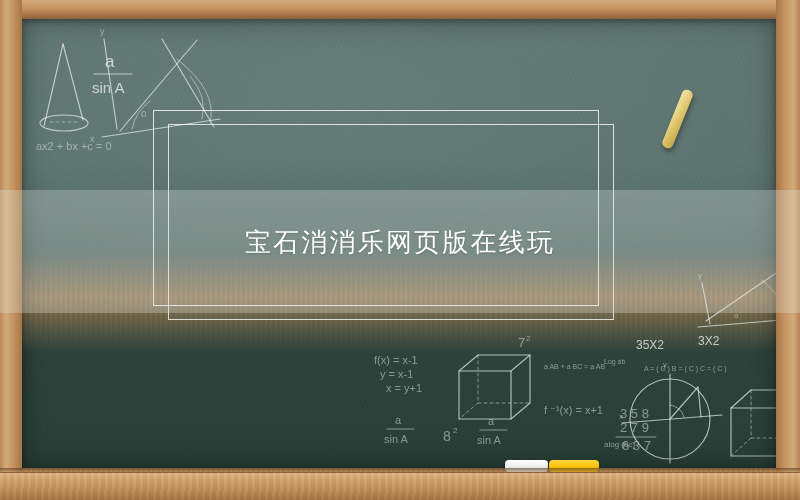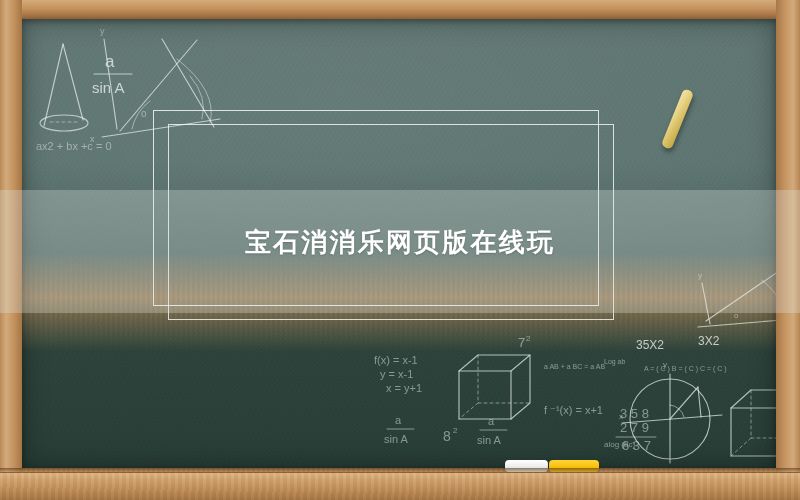--- a/index.html
+++ b/index.html
@@ -97,21 +97,21 @@
 
   
   .title{
     position:absolute;
     left:0;right:0;top:226px;
     text-align:center;
     color:#ffffff;
     font-size:26px;
     letter-spacing:2.2px;
     line-height:1.25;
-    font-weight:700;
+    font-weight:400;
     text-shadow:0 1px 2px rgba(0,0,0,.18);
     white-space:nowrap;
   }
 
   
   .scrim{
     position:absolute;
     left:0;right:0;top:190px;height:123px;
     background:rgba(226,231,229,.30);
     pointer-events:none;

